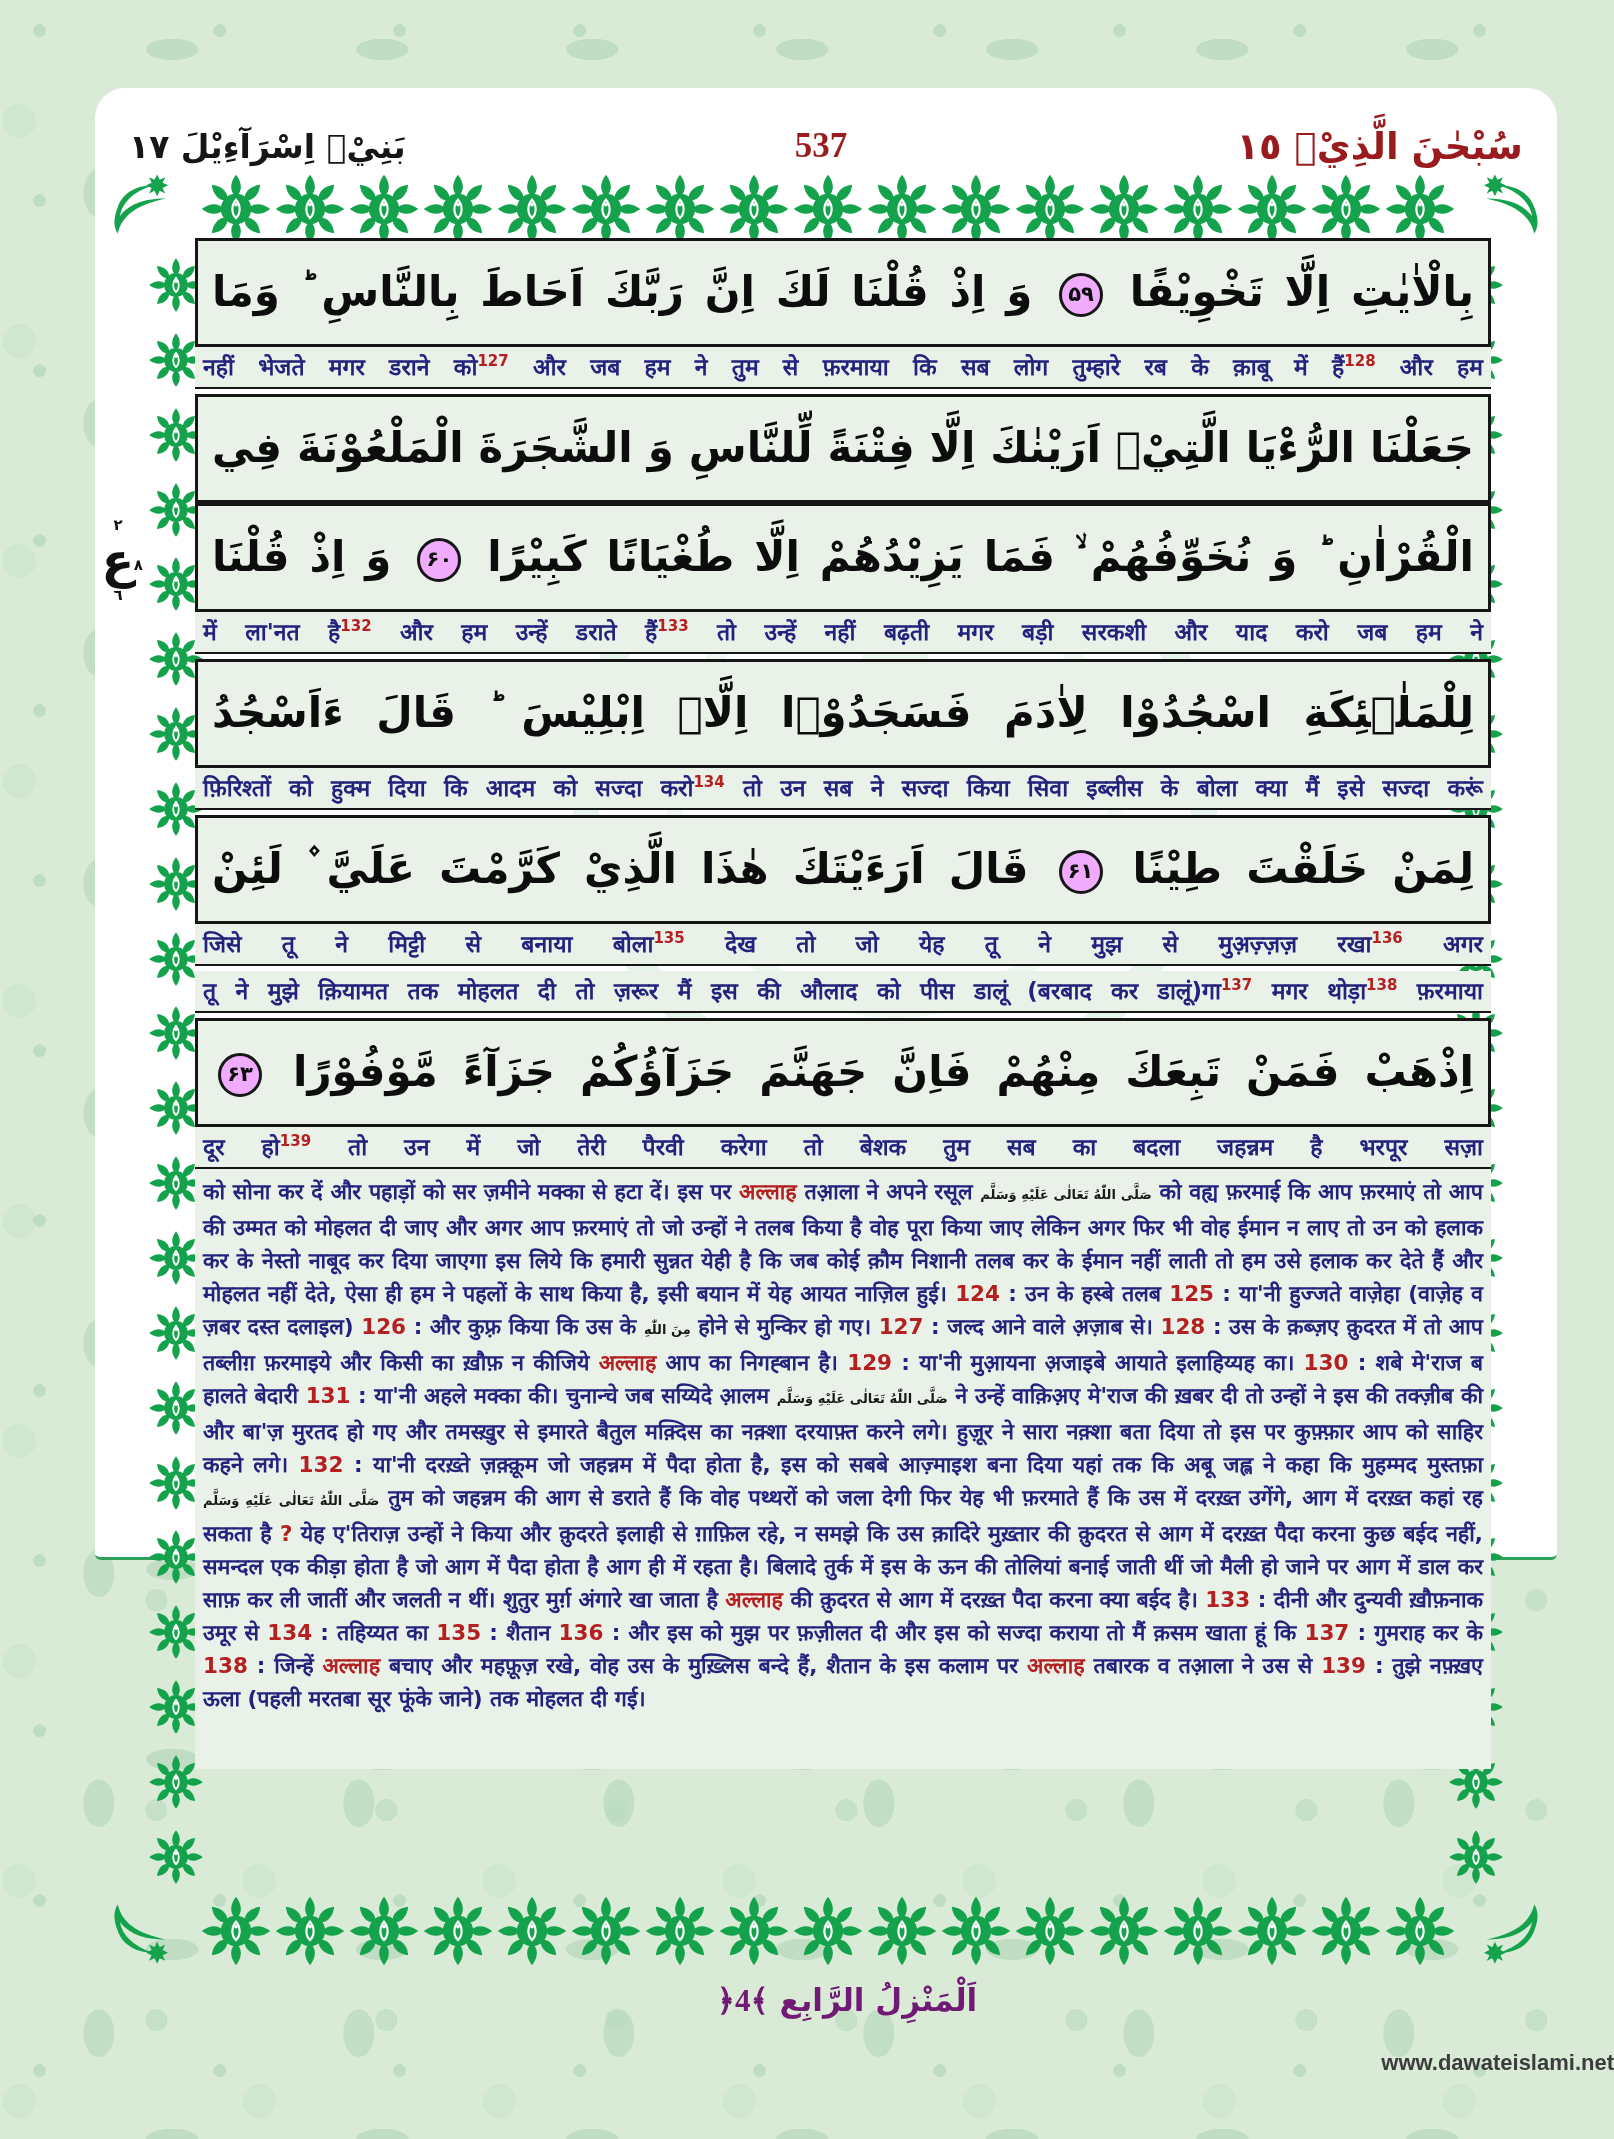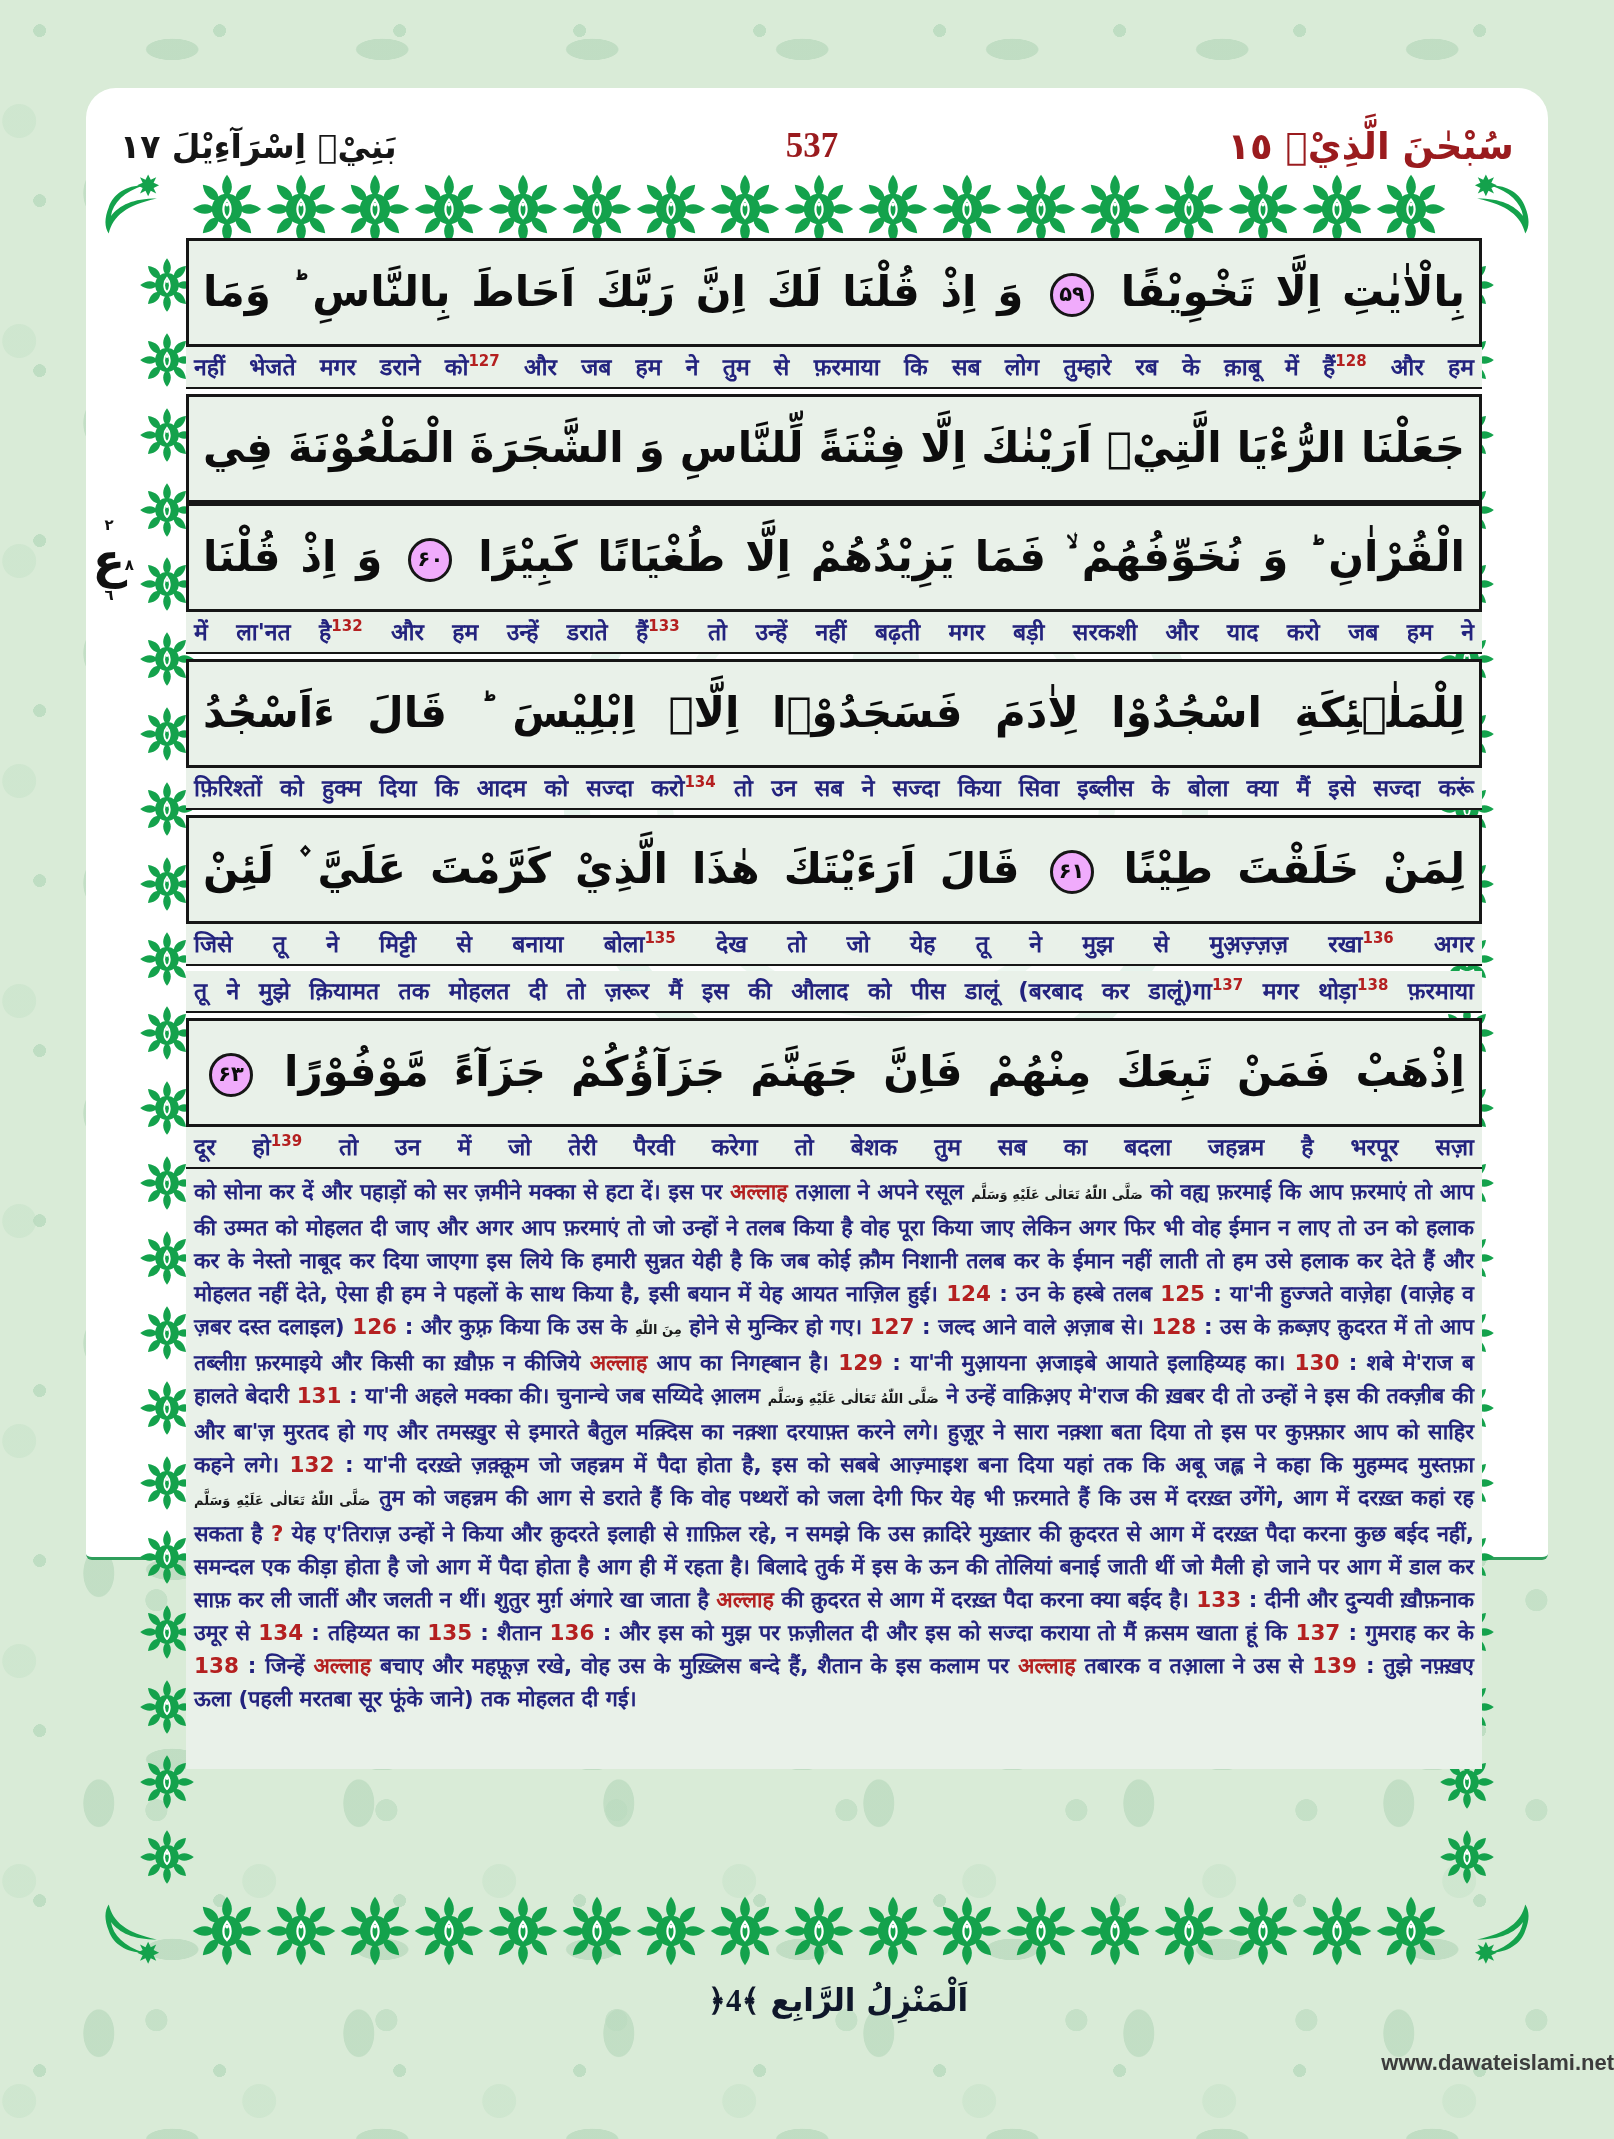--- a/index.html
+++ b/index.html
@@ -10,21 +10,21 @@
     background-color:#d9ebd7;
     background-image:
       radial-gradient(circle 9px at 22% 18%, rgba(186,219,191,.85) 70%, transparent 72%),
       radial-gradient(circle 18px at 68% 62%, rgba(186,219,191,.65) 60%, transparent 63%),
       radial-gradient(ellipse 44px 18px at 82% 26%, rgba(172,210,179,.55) 58%, transparent 61%),
       radial-gradient(ellipse 26px 40px at 38% 84%, rgba(172,210,179,.5) 58%, transparent 61%),
       radial-gradient(circle 30px at 8% 55%, rgba(197,226,200,.5) 55%, transparent 58%);
     background-size: 180px 170px, 230px 210px, 210px 190px, 260px 230px, 240px 220px;
   }
 
-  .sheet { position:absolute; left:86px; top:88px; width:1462px; height:1472px;
+  .sheet { position:absolute; left:95px; top:88px; width:1462px; height:1472px;
     background:#ffffff; border-radius:30px 30px 6px 6px;
     border-bottom:3px solid #2e9e5b;padding-left:35px; }
 
   
   .hdr { position:absolute; top:26px; left:34px; right:34px; height:64px;
     display:flex; justify-content:space-between; align-items:center; }
   .hdr-left  { font-size:33px; font-weight:bold; color:#161616; }
   .hdr-center{ font-size:35px; font-weight:bold; color:#9a1b1e; font-family:"Liberation Serif", serif; }
   .hdr-right { font-size:37px; font-weight:bold; color:#9a1b1e; }
 
@@ -68,21 +68,21 @@
 
   
   .commentary { margin-top:-5px; background:#e9f1e9; height:600px; overflow:hidden;
     padding:6px 8px 0 8px; color:#23237e; font-size:21.5px; font-weight:600;
     line-height:33px; text-align:justify; }
   .seg-r { color:#b42020; font-weight:bold; }
   .seg-a { font-size:13px; color:#1a1a1a; font-weight:bold; white-space:nowrap; }
 
   
   .footer-ar { position:absolute; left:0; right:0; top:1886px; height:52px; line-height:52px;
-    text-align:center; font-size:31px; font-weight:bold; color:#0f172a;margin-left:42px; }
+    text-align:center; font-size:31px; font-weight:bold; color:#701a75;margin-left:42px; }
   .manzil-badge { direction:ltr; unicode-bidi:embed; font-family:"Liberation Serif", serif; }
   .manzil-badge::before { content:"﴿"; }
   .manzil-badge::after  { content:"﴾"; }
   .website { position:absolute; left:0; right:0; top:2050px; text-align:right;
     font-size:22px; font-weight:bold; color:#3c3c3c;
     font-family:"Liberation Sans", sans-serif; }
 
   
   .watermark { position:absolute; left:430px; top:300px; width:740px; height:1000px; pointer-events:none; }
 </style>

